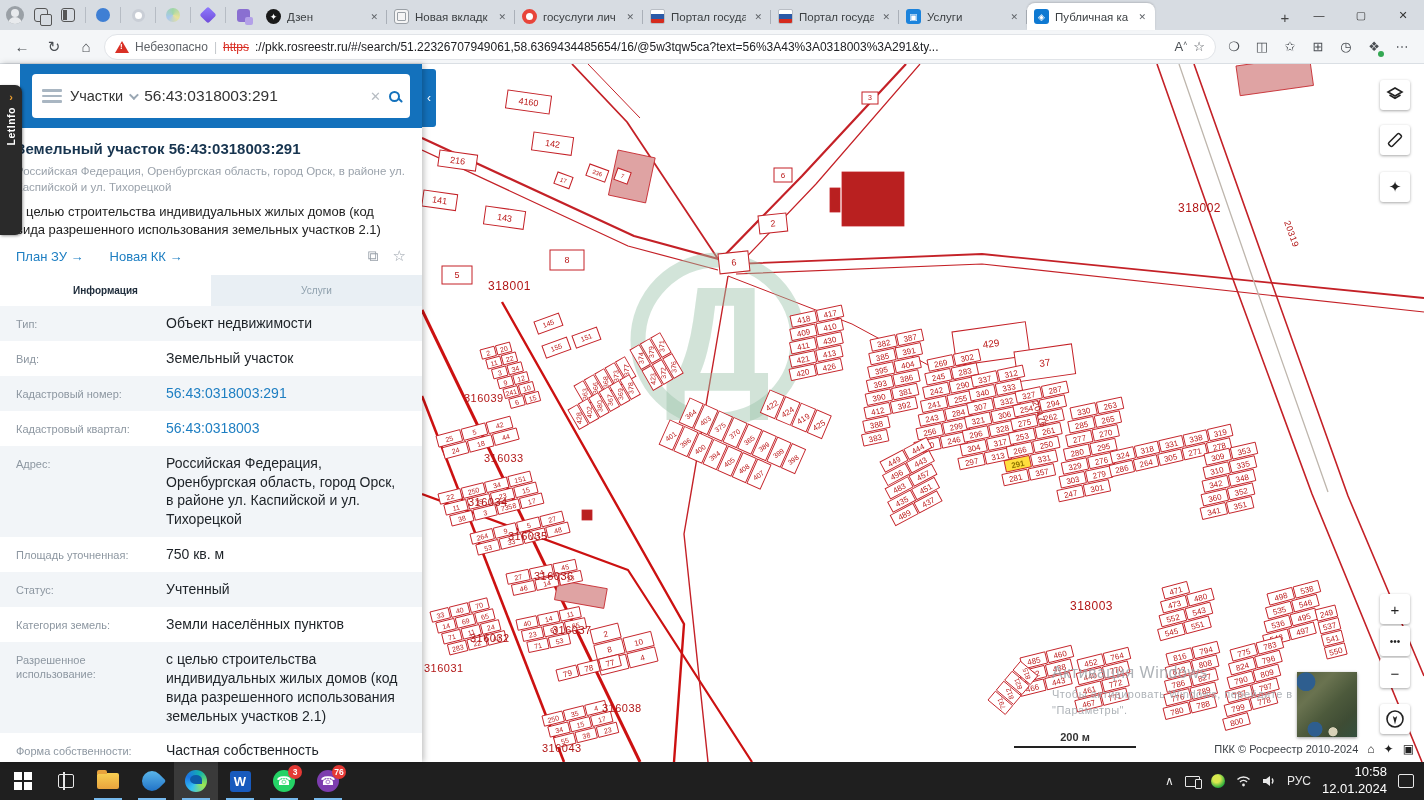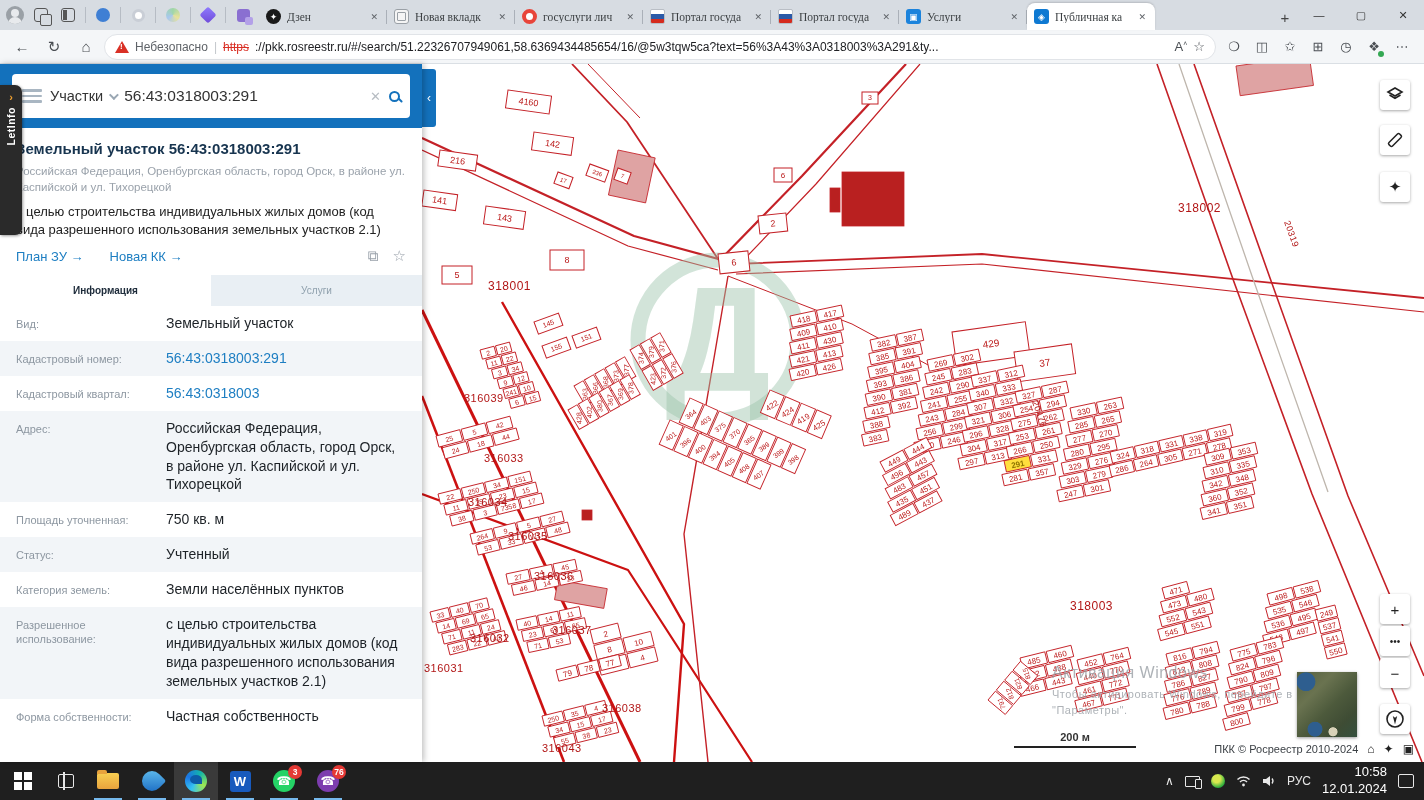--- a/index.html
+++ b/index.html
@@ -22,21 +22,21 @@
   .dot-ring { width:13px; height:13px; border-radius:50%; border:3px solid #c9ced6; background:#fff; }
   .dot-multi { width:14px; height:14px; border-radius:50%; background:conic-gradient(#9fd6a8,#e8e29a,#a8c8ef,#9fd6a8); }
   .dia-purple { width:12px; height:12px; background:linear-gradient(135deg,#8f7bff,#6f4bd8); transform:rotate(45deg); border-radius:2px; }
   .sq-purple { width:13px; height:13px; background:#8a6fd1; border-radius:3px; position:relative; }
   .sq-purple::after { content:""; position:absolute; right:-3px; bottom:-3px; width:8px; height:8px; background:#b3a0e8; border-radius:2px; }
 
   .btabs { display:flex; align-items:flex-end; flex:1; }
   .btab { width:128px; height:27px; display:flex; align-items:center; gap:6px; padding:0 7px; border-radius:8px 8px 0 0; color:#3c4043; font-size:11.5px; position:relative; }
   .btab:not(.active)::after { content:""; position:absolute; right:0; top:7px; height:14px; width:1px; background:#aab0b8; }
   .btab.active { background:#fff; box-shadow:0 -1px 2px rgba(0,0,0,.15); }
-  .btitle { flex:1; white-space:nowrap; overflow:hidden;font-family:Liberation Serif, serif; }
+  .btitle { flex:1; white-space:nowrap; overflow:hidden; }
   .tclose { font-size:9px; color:#5f6368; padding:1px 2px; }
   .fav { width:15px; height:15px; border-radius:3px; flex:none; position:relative; display:flex; align-items:center; justify-content:center; }
   .fav.dzen { background:#1a1a1a; border-radius:50%; }
   .fav.dzen::after { content:"✦"; color:#fff; font-size:9px; }
   .fav.newtab { background:#f5f5f5; border:1px solid #9aa0a6; }
   .fav.newtab::after { content:""; width:7px; height:7px; border:1px solid #9aa0a6; border-radius:1px; }
   .fav.gos-red { border-radius:50%; border:4px solid #e8453a; background:#fff; }
   .fav.ru-flag { background:linear-gradient(#fff 33%, #2b5aa7 33% 66%, #d52b1e 66%); border:1px solid #b9bec5; border-radius:2px; }
   .fav.service-blue { background:#1b83dc; }
   .fav.service-blue::after { content:"▣"; color:#fff; font-size:9px; }
@@ -59,21 +59,21 @@
   .tb-right { display:flex; align-items:center; }
   .tb-right .tbtn { font-size:13px; }
   .ext-dot { position:relative; }
   .ext-dot::after { content:""; position:absolute; right:4px; bottom:4px; width:6px; height:6px; border-radius:50%; background:#34a853; }
 
   
   .content { display:flex; height:698px; position:relative; }
 
   
   .panel { width:422px; height:698px; background:#fff; display:flex; flex-direction:column; box-shadow:2px 0 6px rgba(0,0,0,.25); z-index:5; }
-  .phead { height:64px; background:#1371bc; display:flex; align-items:center; padding:10px 12px; }
+  .phead { height:64px; background:#1371bc; display:flex; align-items:center; padding:10px 12px;margin-left:20px; }
   .searchbar { flex:1; height:44px; background:#fff; border-radius:4px; display:flex; align-items:center; padding:0 10px; gap:8px; }
   .burger { width:20px; display:flex; flex-direction:column; gap:3px; }
   .burger span { height:2.5px; background:#a9b6c2; border-radius:1px; }
   .cat { font-size:14.5px; color:#333; display:flex; align-items:center; gap:6px; }
   .chev-down { width:7px; height:7px; border-right:2px solid #9aa7b3; border-bottom:2px solid #9aa7b3; transform:rotate(45deg) translateY(-2px); }
   .query { flex:1; font-size:15.5px; color:#333; border:none; outline:none; font-family:inherit; }
   .xclear { color:#b6bcc2; font-size:13px; }
   .mag { width:11px; height:11px; border:2.4px solid #1371bc; border-radius:50%; position:relative; flex:none; }
   .mag::after { content:""; position:absolute; width:6px; height:2.4px; background:#1371bc; transform:rotate(45deg); right:-5px; bottom:-2px; border-radius:1px; }
   .pbody { flex:1; overflow:hidden; display:flex; flex-direction:column; }
@@ -286,20 +286,24 @@
               <span>⧉</span>
               <span>☆</span>
             </span>
           </div>
         </div>
         <div class="ptabs">
           <div class="ptab active">Информация</div>
           <div class="ptab">Услуги</div>
         </div>
         <div class="infotable">
+            <div class="irow alt">
+              <div class="ilabel">Тип:</div>
+              <div class="ivalue">Объект недвижимости</div>
+            </div>
             <div class="irow">
               <div class="ilabel">Вид:</div>
               <div class="ivalue">Земельный участок</div>
             </div>
             <div class="irow alt">
               <div class="ilabel">Кадастровый номер:</div>
               <div class="ivalue link">56:43:0318003:291</div>
             </div>
             <div class="irow">
               <div class="ilabel">Кадастровый квартал:</div>

